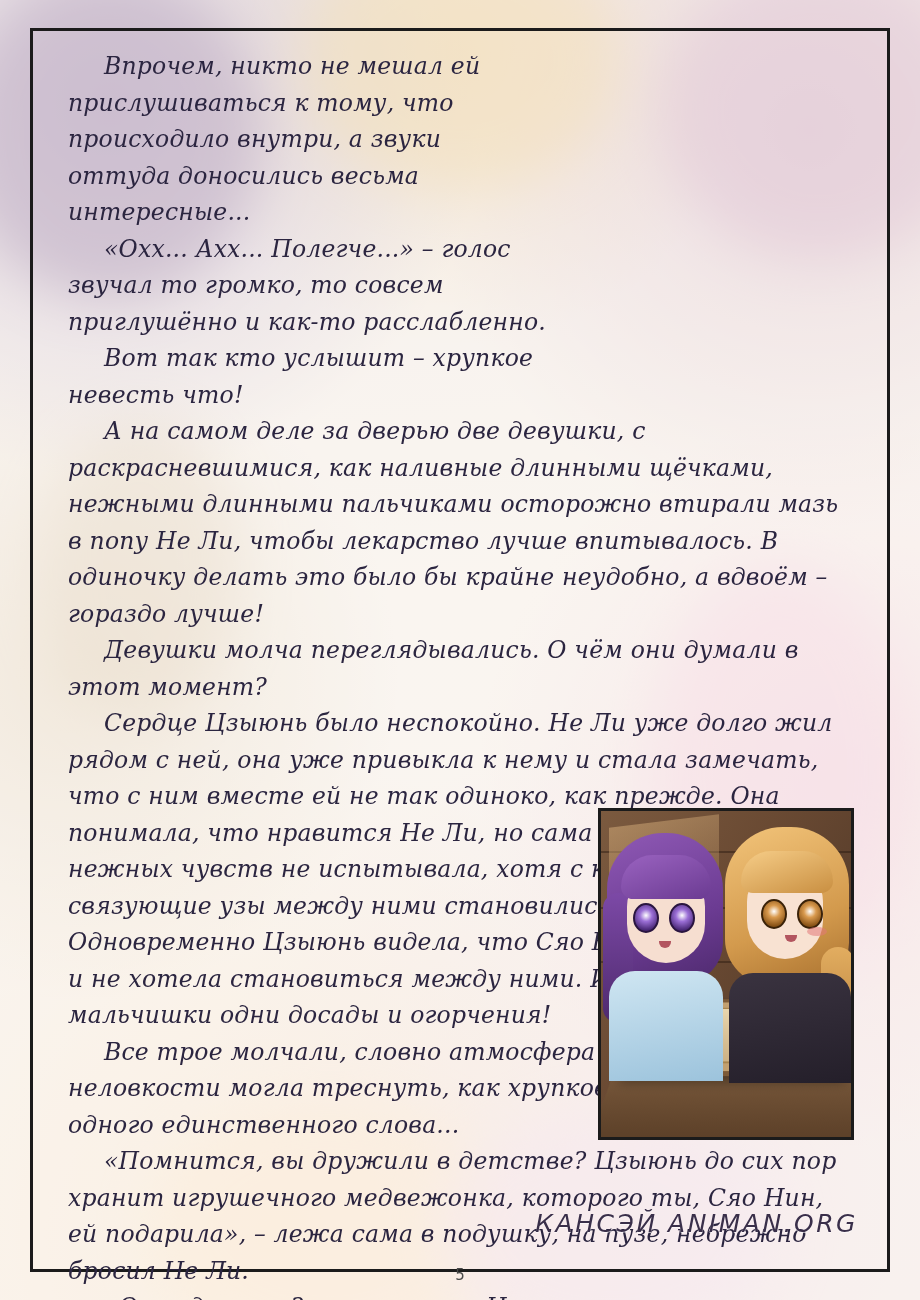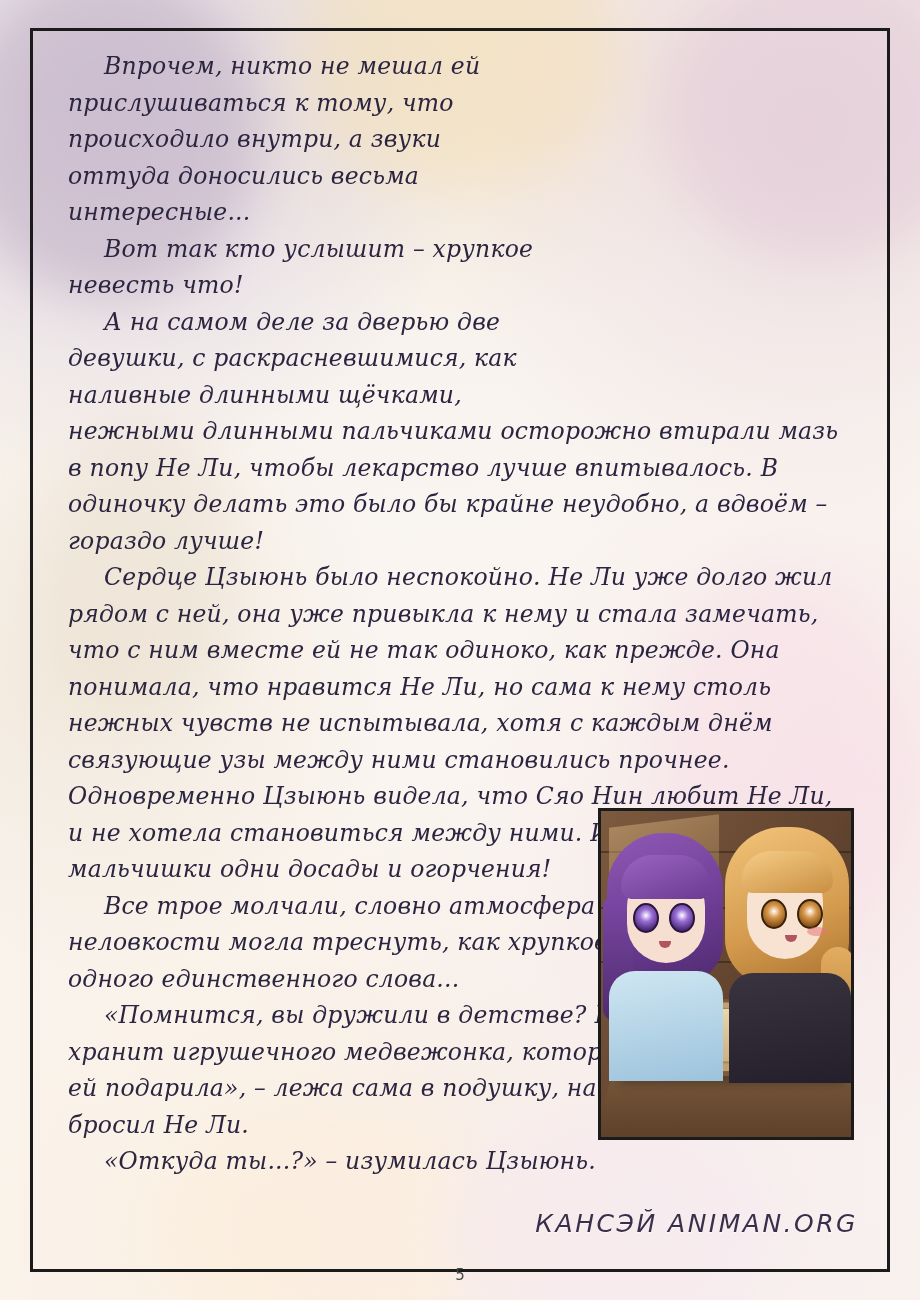--- a/index.html
+++ b/index.html
@@ -247,22 +247,24 @@
     <div class="bg-blob blob-f"></div>
     <div class="bg-blob blob-g"></div>
     <div class="bg-veil"></div>
   </div>
 
   <div class="frame"></div>
 
   <div class="text-body">
     <div class="float-img-spacer"></div>
     <p>Впрочем, никто не мешал ей прислушиваться к тому, что происходило внутри, а звуки оттуда доносились весьма интересные...</p>
+    <p>«Охх... Ахх... Полегче...» – голос звучал то громко, то совсем приглушённо и как-то расслабленно.</p>
     <p>Вот так кто услышит – хрупкое невесть что!</p>
     <p>А на самом деле за дверью две девушки, с раскрасневшимися, как наливные длинными щёчками, нежными длинными пальчиками осторожно втирали мазь в попу Не Ли, чтобы лекарство лучше впитывалось. В одиночку делать это было бы крайне неудобно, а вдвоём – гораздо лучше!</p>
+    <p>Девушки молча переглядывались. О чём они думали в этот момент?</p>
     <p>Сердце Цзыюнь было неспокойно. Не Ли уже долго жил рядом с ней, она уже привыкла к нему и стала замечать, что с ним вместе ей не так одиноко, как прежде. Она понимала, что нравится Не Ли, но сама к нему столь нежных чувств не испытывала, хотя с каждым днём связующие узы между ними становились прочнее. Одновременно Цзыюнь видела, что Сяо Нин любит Не Ли, и не хотела становиться между ними. Из-за этого мальчишки одни досады и огорчения!</p>
     <p>Все трое молчали, словно атмосфера стеснённости и неловкости могла треснуть, как хрупкое стекло, от одного единственного слова...</p>
     <p>«Помнится, вы дружили в детстве? Цзыюнь до сих пор хранит игрушечного медвежонка, которого ты, Сяо Нин, ей подарила», – лежа сама в подушку, на пузе, небрежно бросил Не Ли.</p>
     <p>«Откуда ты...?» – изумилась Цзыюнь.</p>
 
   </div>
 
   <div class="inset">
     <div class="inset-scene">
       <div class="wall">

